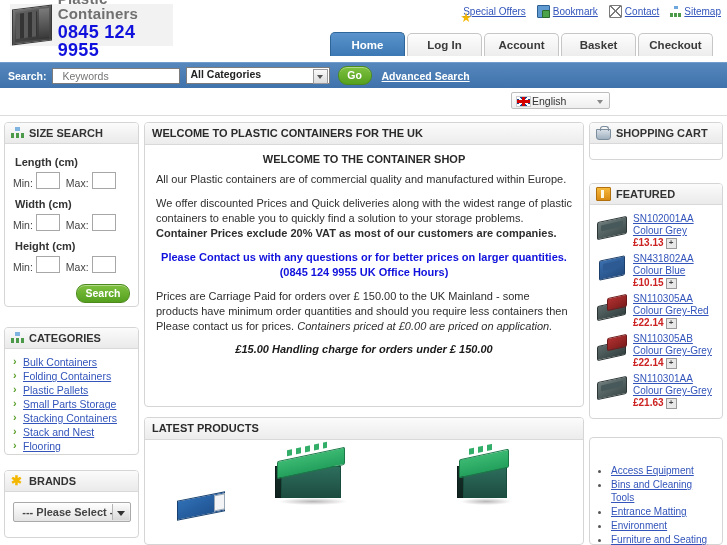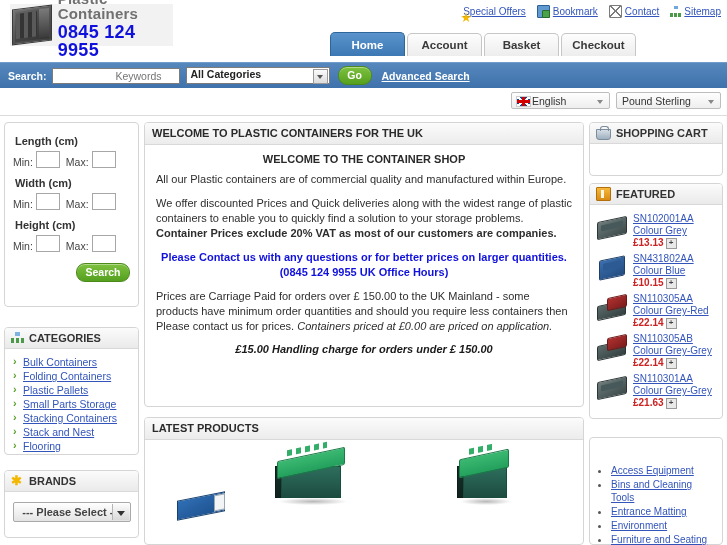--- a/index.html
+++ b/index.html
@@ -119,23 +119,22 @@
     display: flex; align-items: center;
     box-sizing: border-box;
   }
   .searchbar .lbl {
     color: #ffffff; font-weight: bold; font-size: 10.5px;
     margin-left: 8px; margin-right: 5px;
   }
   .kw-input {
     width: 128px; height: 16px; font-size: 10.5px;
     border: 1px solid #7c7c7c; background:#fff; color:#999;
-    padding: 0 17px; box-sizing: border-box;
+    padding: 0 10px; box-sizing: border-box;
     font-family:"Liberation Sans",sans-serif;
-    text-align:right;
   }
   .cat-select {
     width: 144px; height: 17px; margin-left: 6px;
     border: 1px solid #7c7c7c; background: #ffffff;
     font-size: 10.5px; font-weight: bold; color: #222;
     display:flex; align-items:flex-start; box-sizing: border-box;
     padding-left: 4px; position: relative;
   }
   .cat-select .arrow {
     position:absolute; right:1px; top:1px; width:13px; height:13px;
@@ -362,21 +361,21 @@
     position:absolute; left:0; bottom:0; width:12px;
     background: linear-gradient(180deg,#16302a,#10221e);
     border:1px solid #0d1d19;
   }
   .tote .shadow {
     position:absolute; left:4px; bottom:-7px; height:7px;
     background: radial-gradient(ellipse at center, rgba(0,0,0,.28) 0%, rgba(0,0,0,0) 72%);
   }
 
   
-  #panel-cart     { left: 589px; top: 122px; width: 134px; height: 54px; }
+  #panel-cart     { left: 589px; top: 122px; width: 134px; height: 38px; }
   #panel-featured { left: 589px; top: 183px; width: 134px; height: 236px; }
   #panel-links    { left: 589px; top: 437px; width: 134px; height: 108px; }
 
   .cart-items { text-align:center; font-size: 10.5px; color:#444; padding: 9px 0; }
 
   .feat-row { display: flex; gap: 4px; margin-bottom: 4px; align-items: flex-start; }
   .feat-thumb { width: 34px; height: 26px; position: relative; flex: 0 0 34px; margin-top:2px; }
   .feat-link { font-size: 10px; color: #3355bb; text-decoration: underline; line-height: 12px; display:block; }
   .feat-price { font-size: 10px; color: #cc2222; font-weight: bold; line-height: 12px; display:flex; align-items:center; gap:2px;}
   .plusbox {
@@ -443,20 +442,21 @@
       <a href="#">Contact</a>
     </span>
     <span class="toplink">
       <span class="ic ic-sitemap"></span>
       <a href="#">Sitemap</a>
     </span>
   </div>
 
   <div class="tabs">
     <div class="tab active">Home</div>
+    <div class="tab">Log In</div>
     <div class="tab">Account</div>
     <div class="tab">Basket</div>
     <div class="tab">Checkout</div>
   </div>
 </div>
 
 <div class="searchbar">
   <span class="lbl">Search:</span>
   <input class="kw-input" type="text" placeholder="Keywords" style="">
   <div class="cat-select">
@@ -466,27 +466,27 @@
   <div class="go-btn">Go</div>
   <a class="adv-link" href="#">Advanced Search</a>
 </div>
 
 <div class="localebar">
   <div class="sel-box" id="lang-select">
     <span class="flag"></span>
     <span>English</span>
     <span class="caret"></span>
   </div>
-  <div class="sel-box" id="cur-select">
-    <span>Pound Sterling</span>
-    <span class="caret"></span>
-  </div>
 </div>
 
 <div class="panel" id="panel-size">
+  <div class="panel-head">
+    <span class="hicon hicon-sitemap"></span>
+    <span>SIZE SEARCH</span>
+  </div>
   <div class="panel-body">
 
     <div class="dim-label">Length (cm)</div>
     <div class="dim-row">
       <span>Min:</span>
       <input class="dim-in" type="text" style="">
       <span>Max:</span>
       <input class="dim-in" type="text" style="">
     </div>
 

